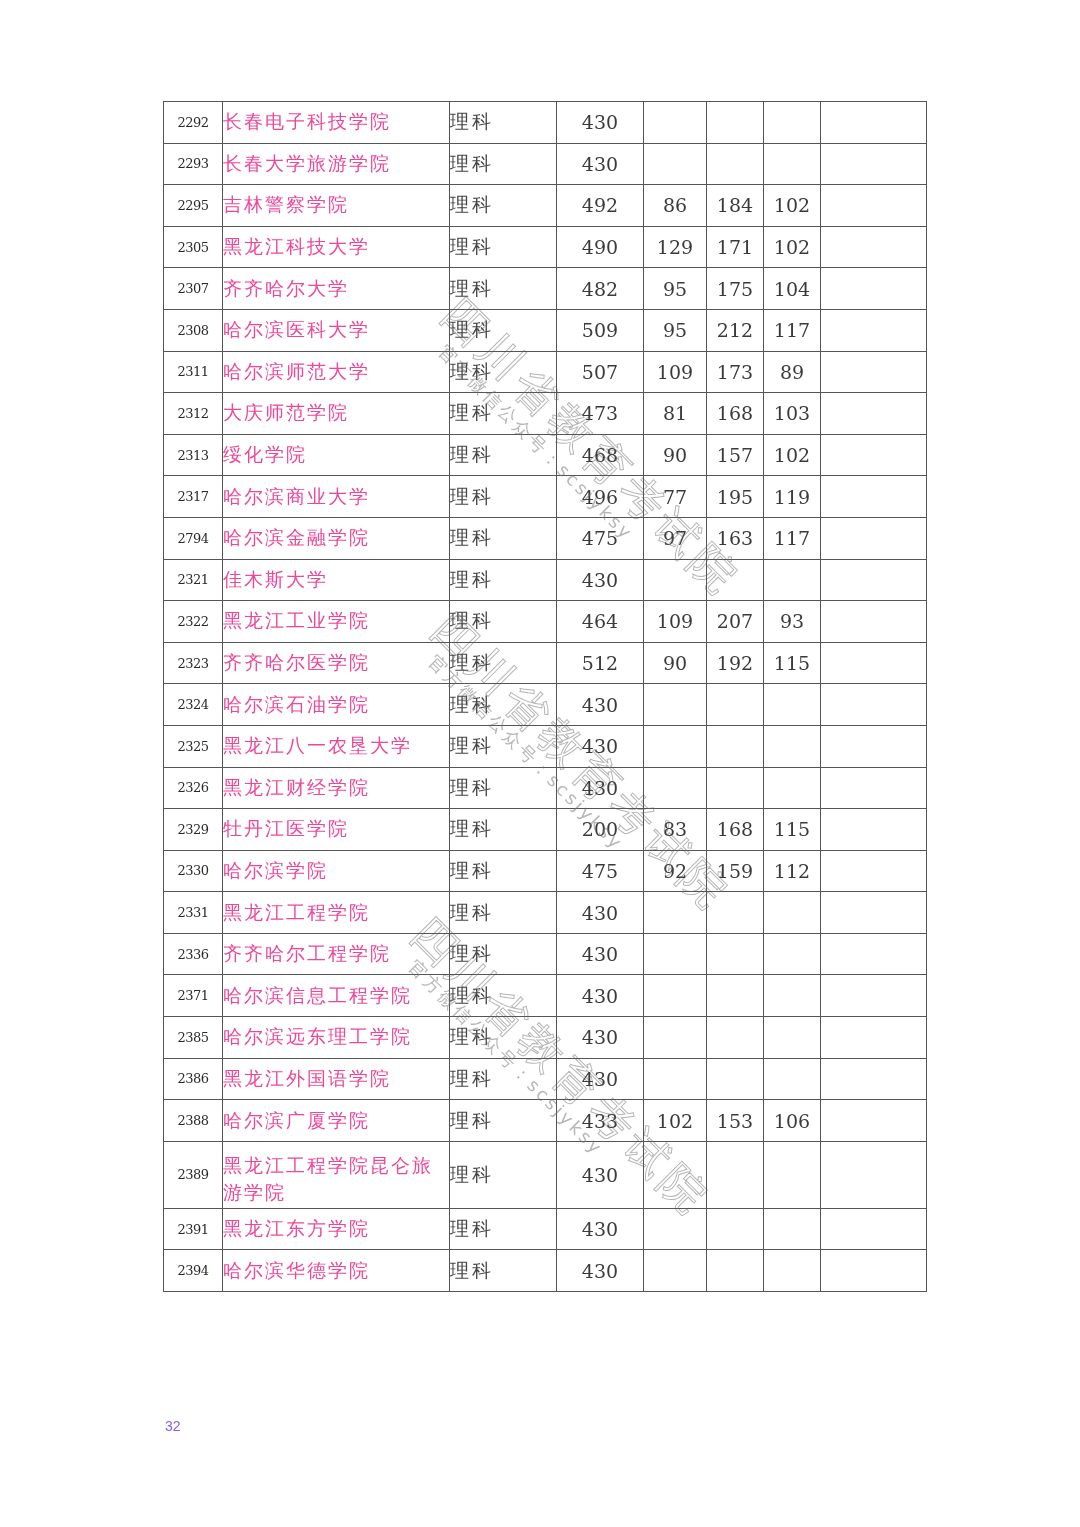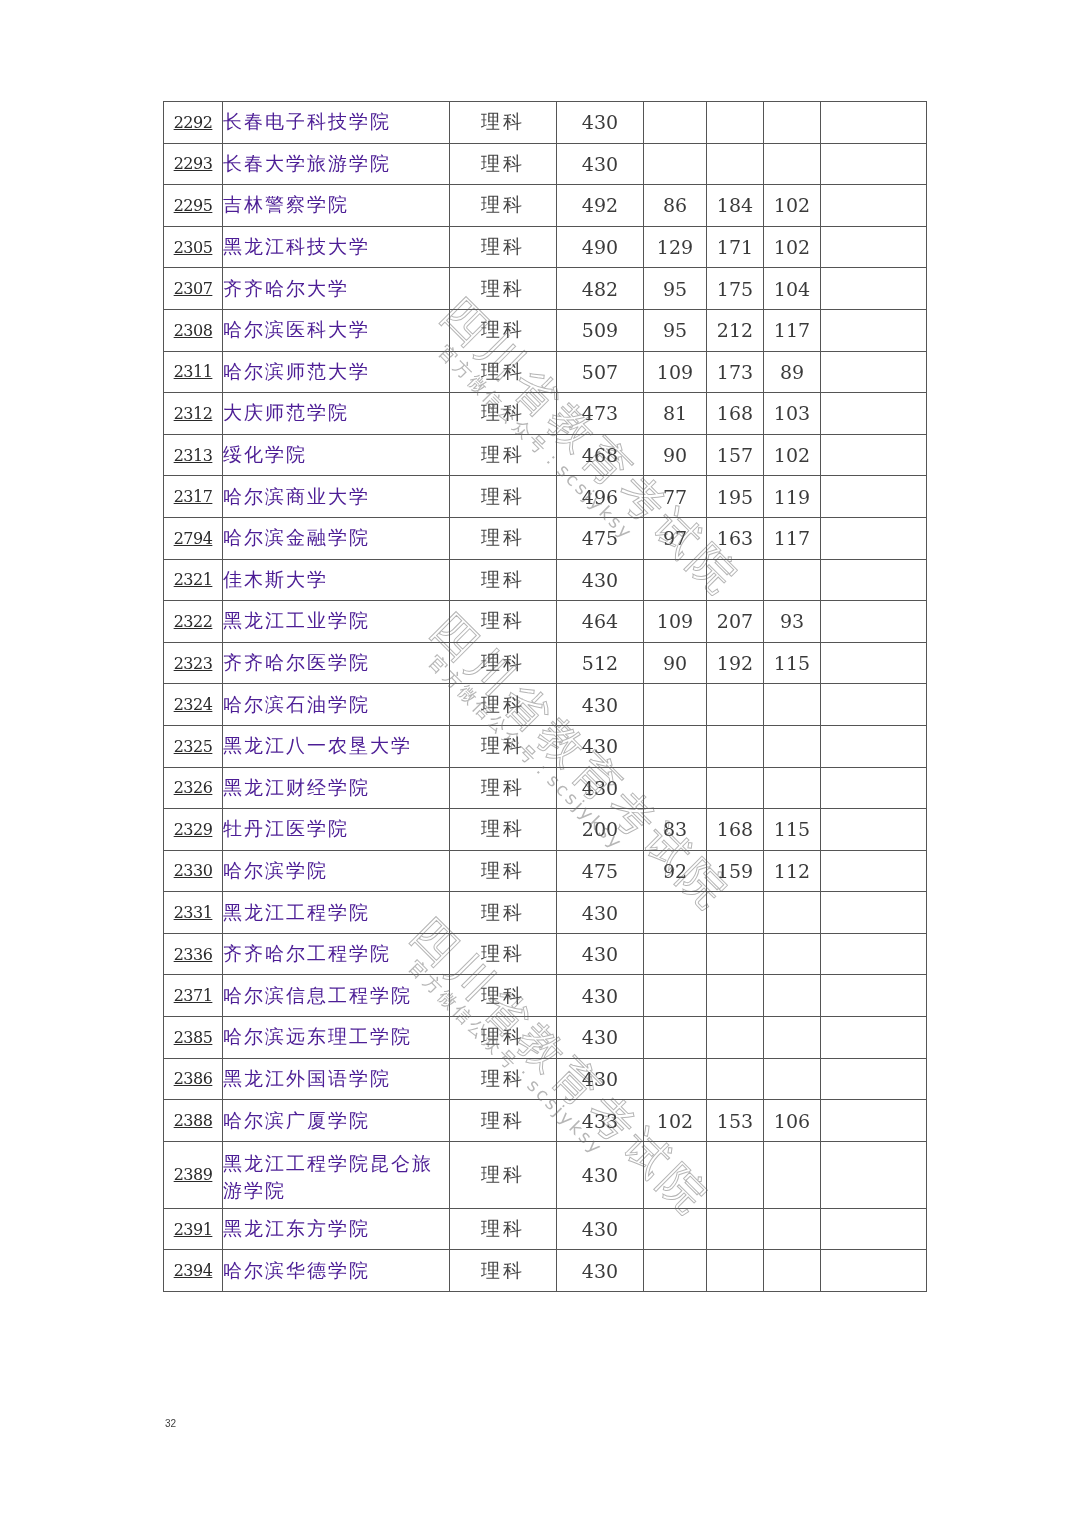--- a/index.html
+++ b/index.html
@@ -8,29 +8,29 @@
   .page { position: absolute; left: 0; top: 0; width: 1080px; height: 1527px; background: #fff; }
   table.scores {
     position: absolute; left: 163px; top: 101px; width: 763px;
     border-collapse: collapse; table-layout: fixed;
     font-size: 19px; color: #333;
   }
   table.scores td {
     border: 1px solid #555; height: 40.6px; padding: 0; vertical-align: middle;
     white-space: nowrap; overflow: hidden;
   }
-  td.code { text-align: center; font-size: 16px; letter-spacing: -0.5px; color: #2a2a2a; text-decoration: underline; }
-  td.name { text-align: left; padding-left: 2px; font-family: Liberation Mono, monospace; font-weight: 200; font-size: 19px; letter-spacing: 2px; color: #4c1d95; }
+  td.code { text-align: center; font-size: 13px; letter-spacing: -0.5px; color: #2a2a2a; }
+  td.name { text-align: left; padding-left: 2px; font-family: Liberation Sans, sans-serif; font-weight: 200; font-size: 19px; letter-spacing: 2px; color: #ec4899; }
   td.name.wrap { white-space: normal; line-height: 27px; padding-top: 8px; }
-  td.type { text-align: center; font-family: Liberation Mono, monospace; font-size: 19px; letter-spacing: 3px; color: #444; }
+  td.type { font-family: Liberation Mono, monospace; font-size: 19px; letter-spacing: 3px; color: #444; }
   td.num { text-align: center; color: #3a3a3a; }
   tr.tall td { height: 58px; }
   .page-number {
     position: absolute; left: 165px; top: 1418px; font-family: "Liberation Sans", sans-serif;
-    font-size: 10px; color: #404040;
+    font-size: 14px; color: #8b5cf6;
   }
   .watermark {
     position: absolute; pointer-events: none; color: rgba(120,120,120,0.35);
     font-family: "DejaVu Sans", sans-serif; transform-origin: left top;
     white-space: nowrap;
   }
   .wm-big { font-size: 44px; letter-spacing: 6px; transform: rotate(45deg); -webkit-text-stroke: 1px rgba(90,90,90,0.45); color: transparent; }
   .wm-small { font-size: 18px; letter-spacing: 3px; transform: rotate(45deg); color: rgba(110,110,110,0.5); }
 </style>
 </head>

